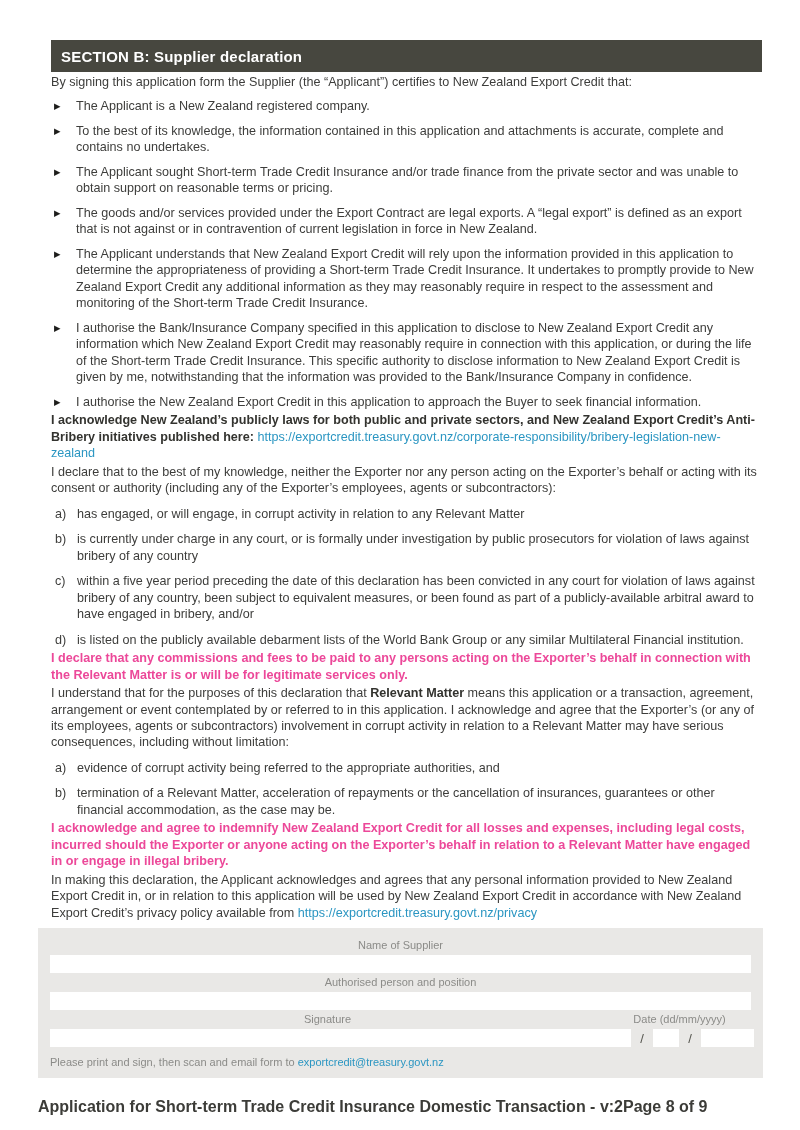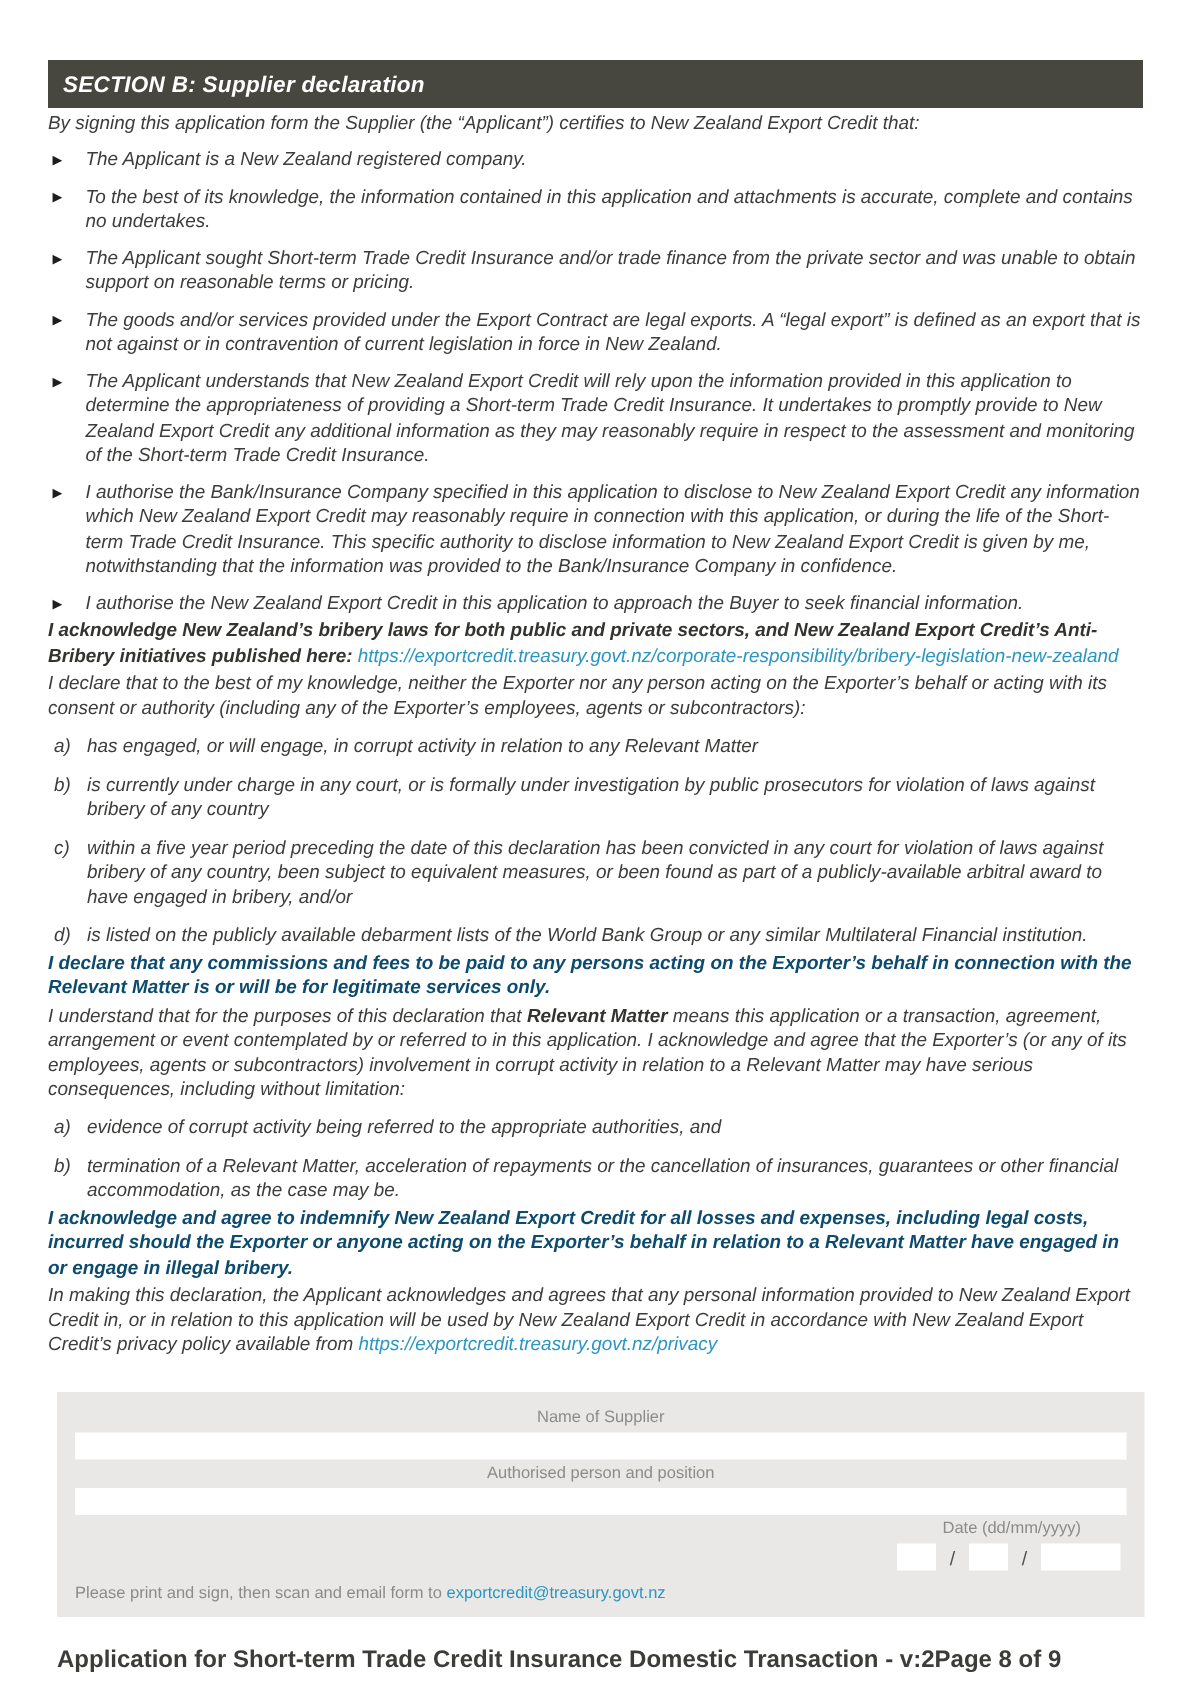--- a/index.html
+++ b/index.html
@@ -7,34 +7,34 @@
   .page {
     position: relative;
     width: 800px;
     height: 1130px;
     margin: 0 auto;
     background: #ffffff;
     font-family: "Liberation Sans", "DejaVu Sans", sans-serif;
     color: #3d3d3b;
     overflow: hidden;
   }
-  .content { padding: 40px 38px 0 32px; font-style: italic; }
+  .content { padding: 40px 38px 0 51px; }
 
   .section-bar {
     background: #47473f;
     color: #ffffff;
     font-size: 15px;
     font-weight: bold;
     padding: 8px 10px 7px 10px;
     letter-spacing: 0.2px;
   }
 
   .bodytext { font-size: 12.6px; line-height: 1.31; }
   p.para { margin-top: 2px; }
-  p.para.bold { font-weight: bold; color: #0c4a6e; }
+  p.para.bold { font-weight: bold; color: #ec4899; }
   .inline-bold { font-weight: bold; color: #33332f; }
 
   ul.bullet-list { list-style: none; margin-top: 2px; }
   ul.bullet-list li {
     display: flex;
     margin-top: 8px;
   }
   .bullet-marker {
     flex: 0 0 25px;
     font-size: 8.5px;
@@ -152,21 +152,21 @@
           <span class="bullet-marker">▶</span>
           <span class="bullet-text">I authorise the Bank/Insurance Company specified in this application to disclose to New Zealand Export Credit any information which New Zealand Export Credit may reasonably require in connection with this application, or during the life of the Short-term Trade Credit Insurance. This specific authority to disclose information to New Zealand Export Credit is given by me, notwithstanding that the information was provided to the Bank/Insurance Company in confidence.</span>
         </li>
         <li>
           <span class="bullet-marker">▶</span>
           <span class="bullet-text">I authorise the New Zealand Export Credit in this application to approach the Buyer to seek financial information.</span>
         </li>
       </ul>
 
       <p class="para">
-        <span class="inline-bold">I acknowledge New Zealand’s bribery laws for both public and private sectors, and New Zealand Export Credit’s Anti-Bribery initiatives published here: </span><a class="link" href="#">https://exportcredit.treasury.govt.nz/corporate-responsibility/bribery-legislation-new-zealand</a>
+        <span class="inline-bold">I acknowledge New Zealand’s publicly laws for both public and private sectors, and New Zealand Export Credit’s Anti-Bribery initiatives published here: </span><a class="link" href="#">https://exportcredit.treasury.govt.nz/corporate-responsibility/bribery-legislation-new-zealand</a>
       </p>
 
       <p class="para">I declare that to the best of my knowledge, neither the Exporter nor any person acting on the Exporter’s behalf or acting with its consent or authority (including any of the Exporter’s employees, agents or subcontractors):</p>
 
       <ol class="letter-list">
         <li>
           <span class="letter-marker">a)</span>
           <span class="letter-text">has engaged, or will engage, in corrupt activity in relation to any Relevant Matter</span>
         </li>
         <li>
@@ -209,20 +209,24 @@
   </div>
 
   <div class="form-panel">
     <div class="field-label">Name of Supplier</div>
     <input class="field-input" type="text" value="" style="">
 
     <div class="field-label">Authorised person and position</div>
     <input class="field-input" type="text" value="" style="">
 
     <div class="sig-date-row">
+      <div class="sig-col">
+        <div class="field-label">Signature</div>
+        <input class="field-input" type="text" value="" style="">
+      </div>
       <div class="date-col">
         <div class="field-label">Date (dd/mm/yyyy)</div>
         <div class="date-boxes">
           <input class="date-input date-dd" type="text" value="" style="">
           <span class="date-sep">/</span>
           <input class="date-input date-mm" type="text" value="" style="">
           <span class="date-sep">/</span>
           <input class="date-input date-yyyy" type="text" value="" style="">
         </div>
       </div>

